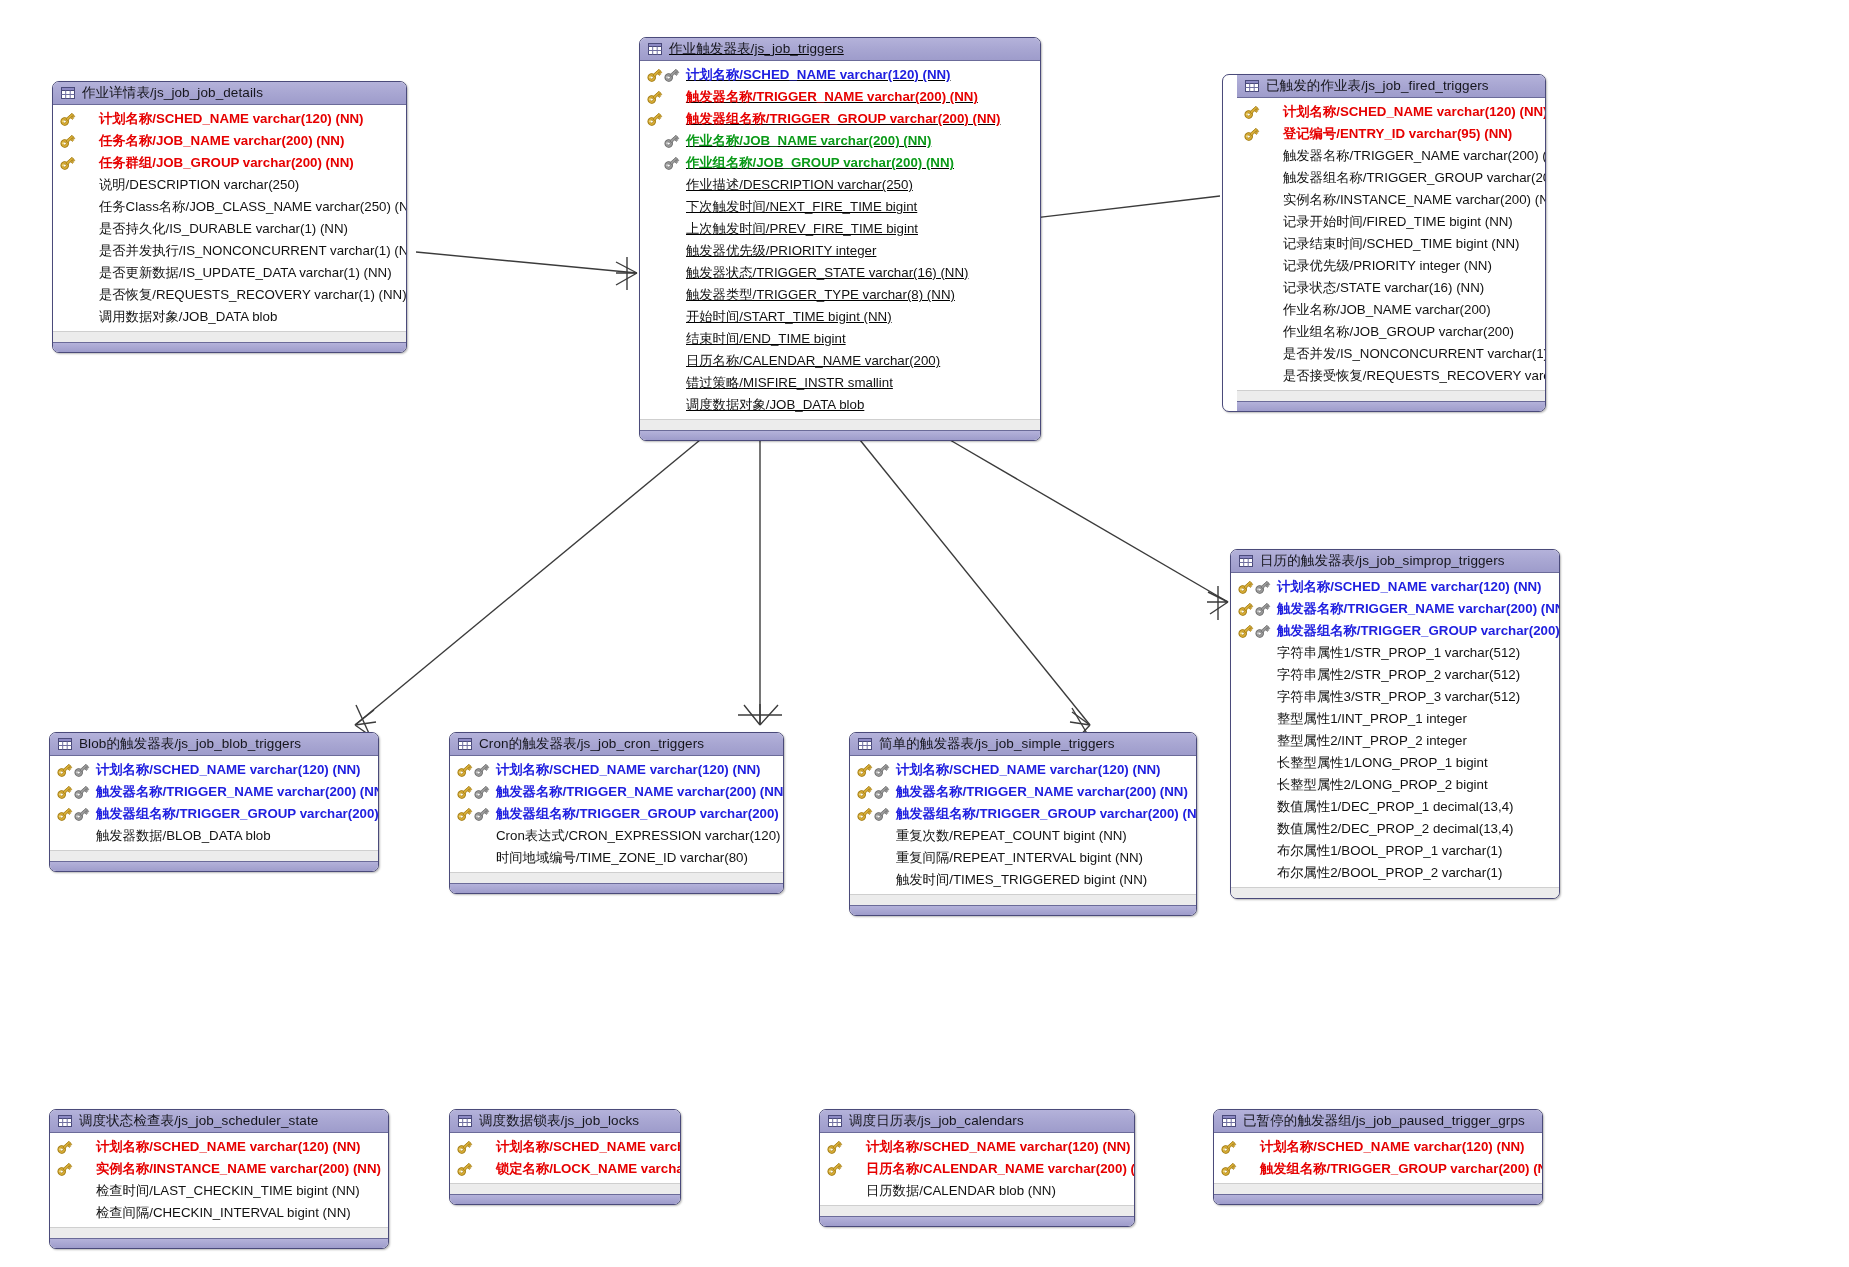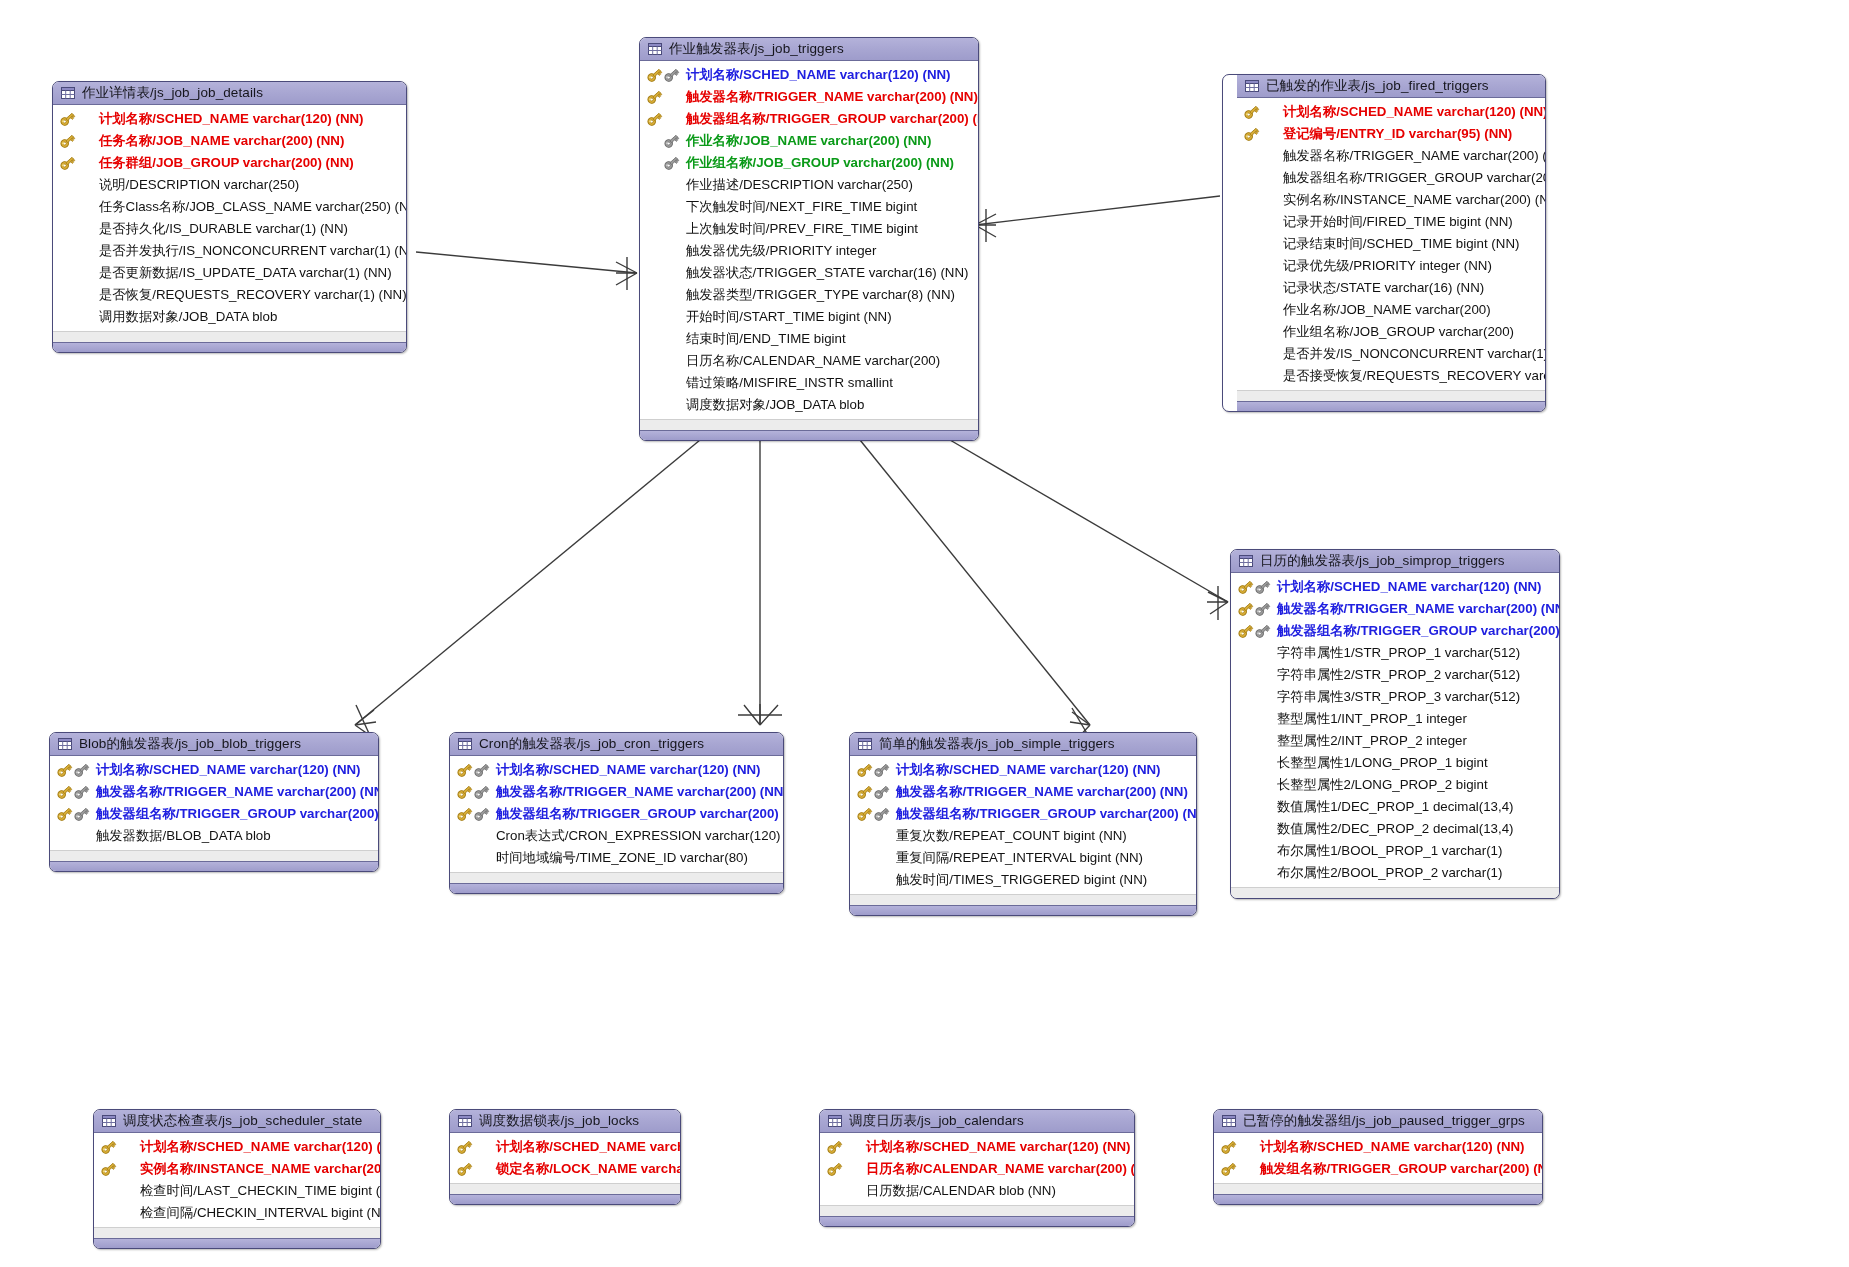--- a/index.html
+++ b/index.html
@@ -210,21 +210,21 @@
         </div>
         <div class="attr plain">
           <span class="keyslot empty"></span>
           <span class="keyslot empty"></span>
           <span class="attr-label">调用数据对象/JOB_DATA blob</span>
         </div>
       </div>
       <div class="entity-footer"></div>
       <div class="entity-footer2"></div>
     </div>
-    <div class="entity" style="left: 639px; top: 37px; width: 340px;">
+    <div class="entity" style="left: 639px; top: 37px; width: 402px; text-decoration: underline;">
       <div class="entity-header">
         <svg class="tbl-icon" width="14" height="12" viewBox="0 0 14 12">
           <rect x="0.5" y="0.5" width="13" height="11" fill="#ffffff" stroke="#4a4a7a"></rect>
           <rect x="0.5" y="0.5" width="13" height="3" fill="#8d8ac4" stroke="#4a4a7a"></rect>
           <line x1="4.7" y1="3.5" x2="4.7" y2="11.5" stroke="#6f6fa0"></line>
           <line x1="9.2" y1="3.5" x2="9.2" y2="11.5" stroke="#6f6fa0"></line>
           <line x1="0.5" y1="7.5" x2="13.5" y2="7.5" stroke="#6f6fa0"></line>
         </svg>
         <span class="entity-title">作业触发器表/js_job_triggers</span>
       </div>
@@ -883,21 +883,21 @@
         </div>
         <div class="attr plain">
           <span class="keyslot empty"></span>
           <span class="keyslot empty"></span>
           <span class="attr-label">触发时间/TIMES_TRIGGERED bigint (NN)</span>
         </div>
       </div>
       <div class="entity-footer"></div>
       <div class="entity-footer2"></div>
     </div>
-    <div class="entity" style="left: 49px; top: 1109px; width: 288px; margin-left: 44px;">
+    <div class="entity" style="left: 49px; top: 1109px; width: 340px;">
       <div class="entity-header">
         <svg class="tbl-icon" width="14" height="12" viewBox="0 0 14 12">
           <rect x="0.5" y="0.5" width="13" height="11" fill="#ffffff" stroke="#4a4a7a"></rect>
           <rect x="0.5" y="0.5" width="13" height="3" fill="#8d8ac4" stroke="#4a4a7a"></rect>
           <line x1="4.7" y1="3.5" x2="4.7" y2="11.5" stroke="#6f6fa0"></line>
           <line x1="9.2" y1="3.5" x2="9.2" y2="11.5" stroke="#6f6fa0"></line>
           <line x1="0.5" y1="7.5" x2="13.5" y2="7.5" stroke="#6f6fa0"></line>
         </svg>
         <span class="entity-title">调度状态检查表/js_job_scheduler_state</span>
       </div>

